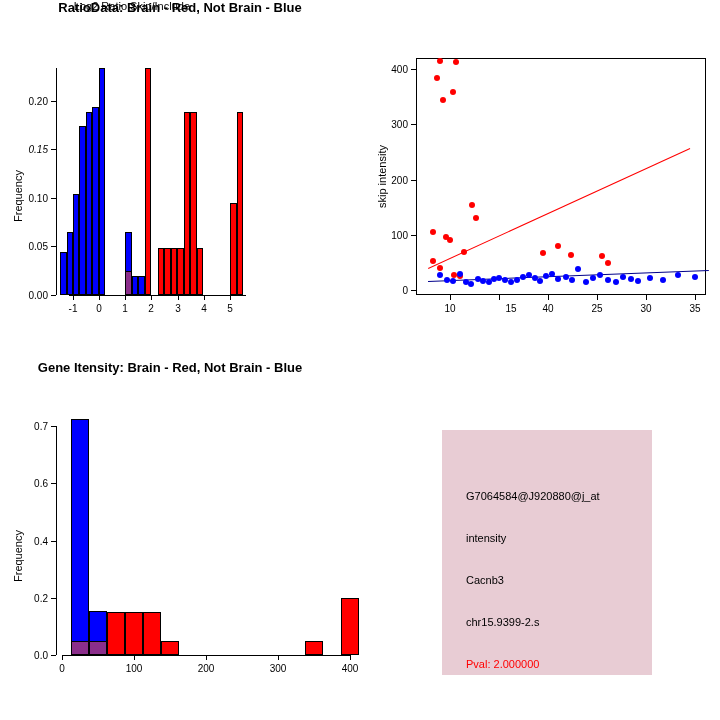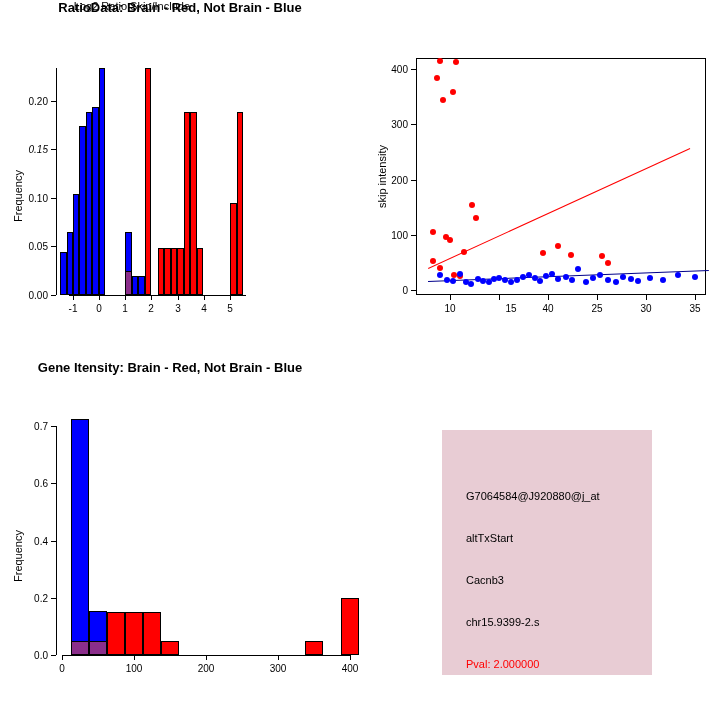--- a/index.html
+++ b/index.html
@@ -320,18 +320,18 @@
     <div class="bar red" style="left:143px; top:252px; width:18px; height:43px;"></div>
     <div class="bar red" style="left:161px; top:281px; width:18px; height:14px;"></div>
     <div class="bar red" style="left:305px; top:281px; width:18px; height:14px;"></div>
     <div class="bar red" style="left:341px; top:238px; width:18px; height:57px;"></div>
   </div>
 </div>
 
 <div class="panel" style="left:360px; top:360px; width:360px; height:360px;">
   <div class="info-box" style="left:50px; top:70px; width:210px; height:245px;margin-left:32px;">
     <div class="info-line" style="left:24px; top:60px;">G7064584@J920880@j_at</div>
-    <div class="info-line" style="left:24px; top:102px;">altTxStart</div>
+    <div class="info-line" style="left:24px; top:102px;">intensity</div>
     <div class="info-line" style="left:24px; top:144px;">Cacnb3</div>
     <div class="info-line" style="left:24px; top:186px;">chr15.9399-2.s</div>
     <div class="info-line pval" style="left:24px; top:228px;">Pval: 2.000000</div>
   </div>
 </div>
 
 </body></html>

